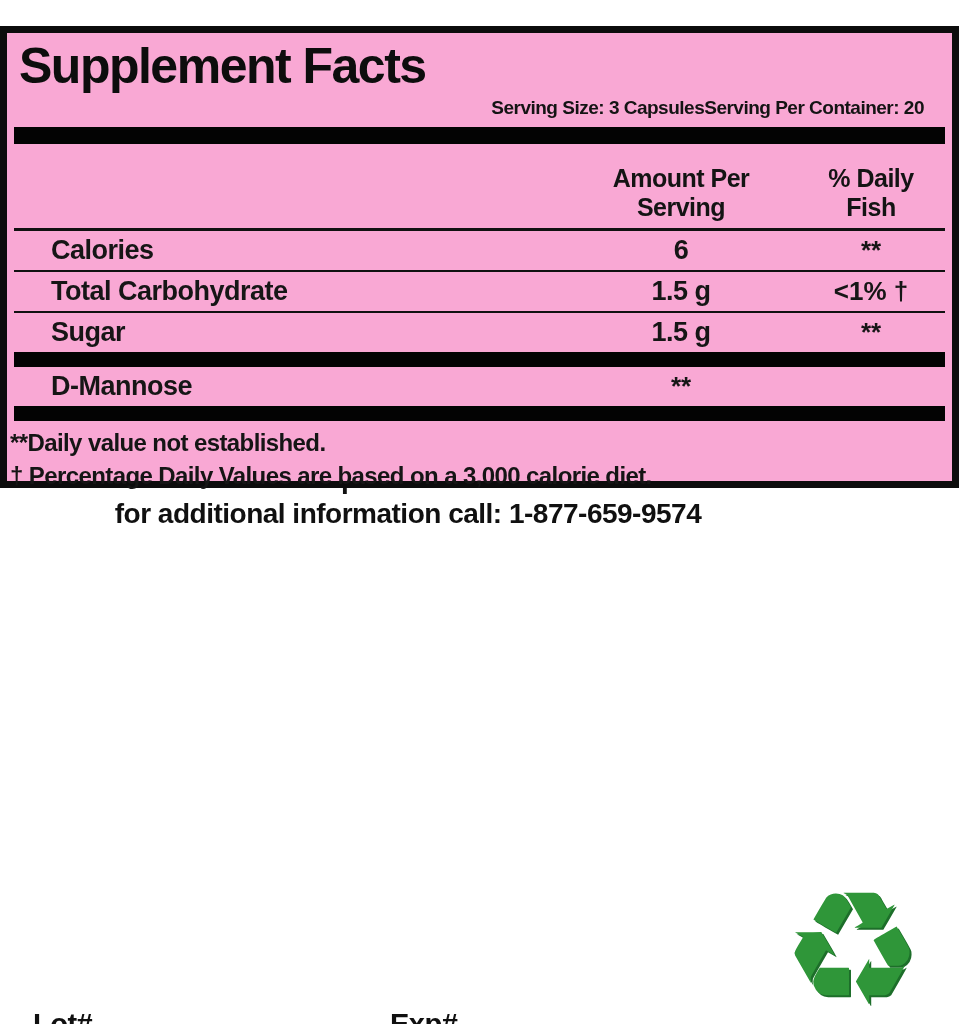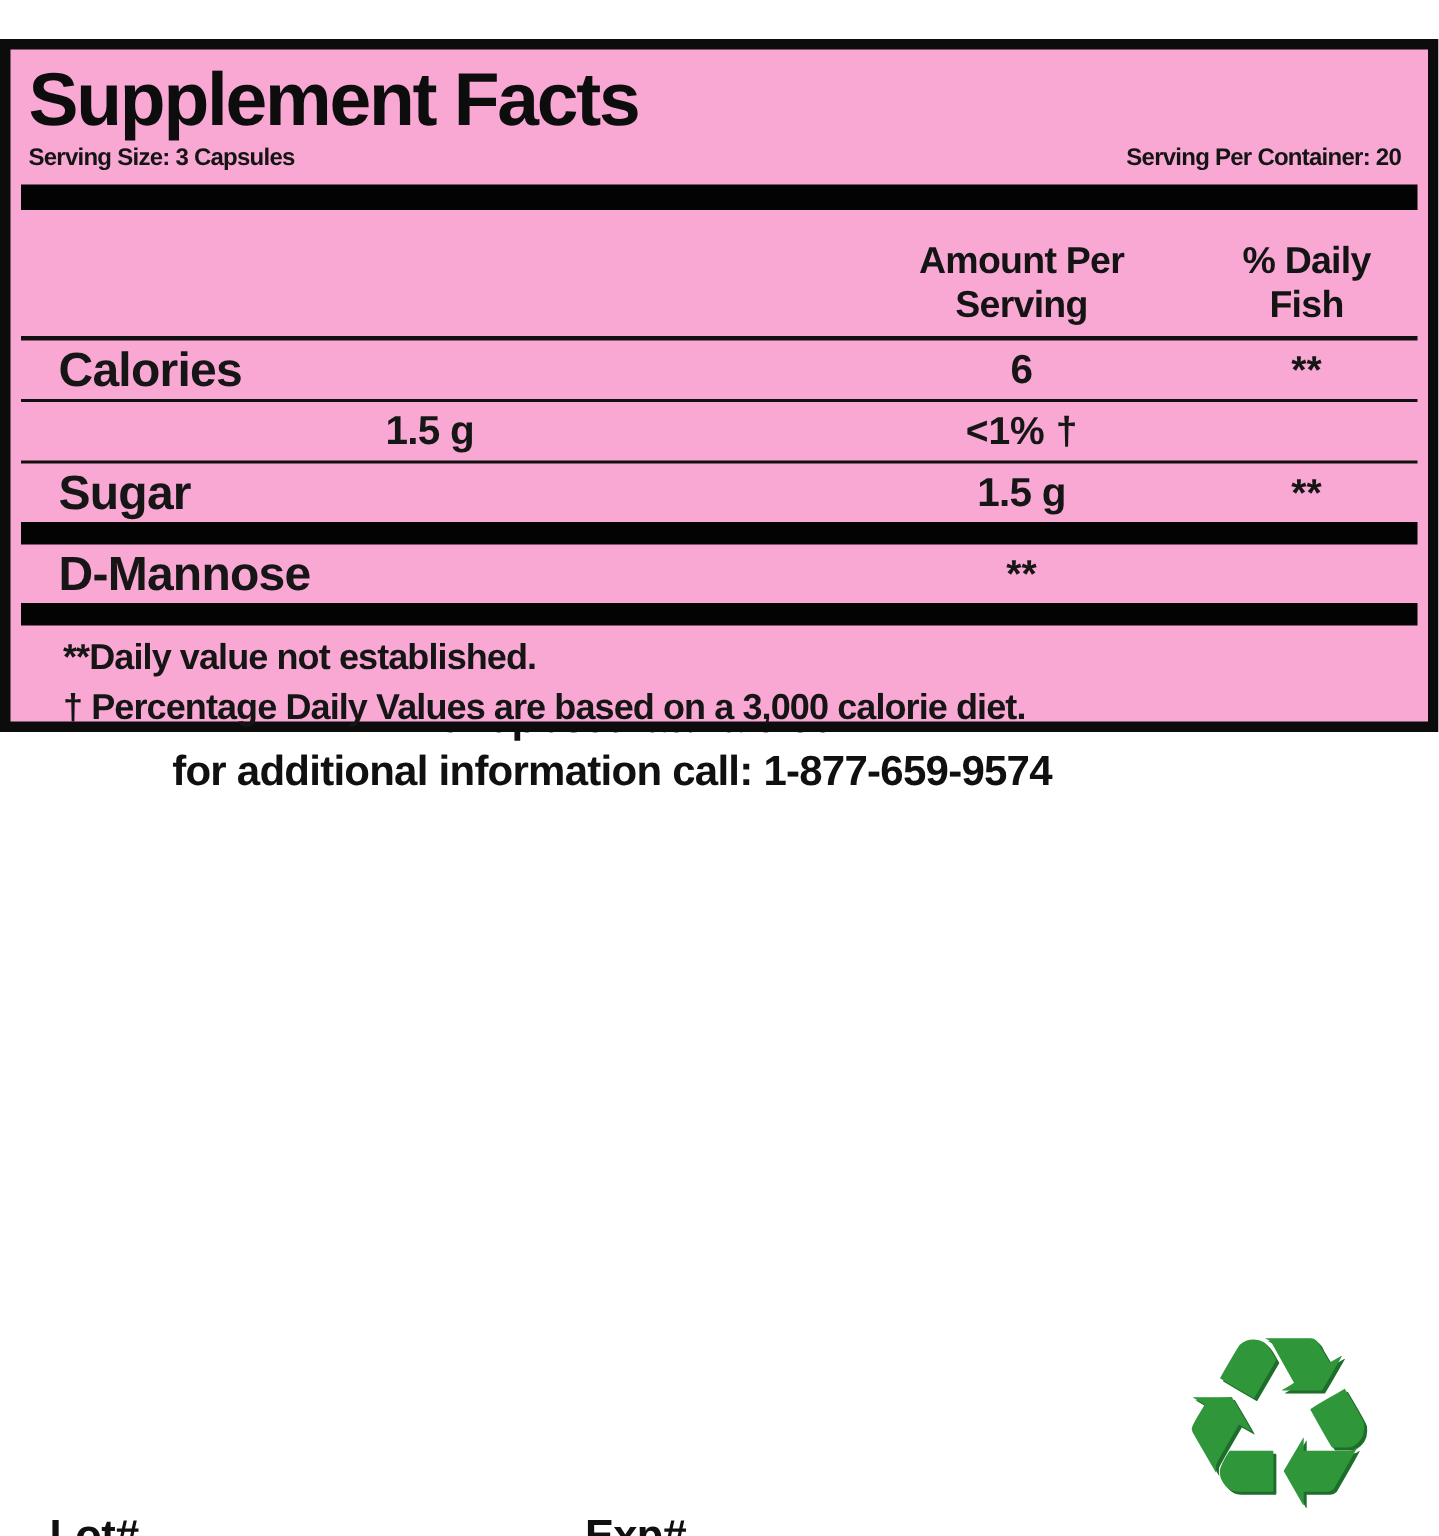--- a/index.html
+++ b/index.html
@@ -11,42 +11,42 @@
   
   .facts-box {
     position: absolute; top: 0; left: 0; width: 959px; height: 462px;
     border: 7px solid #0c0c0c; background: #f9a8d4;
   }
   .facts-title {
     font-size: 50px; font-weight: bold; letter-spacing: -1.5px;
     padding: 6px 0 2px 12px; line-height: 54px; color: #0d0d0d;
   }
   .serving-row {
-    display: flex; justify-content: space-between;
-    padding: 2px 18px 8px 12px; font-size: 16px; font-weight: bold;
+    display: flex; justify-content: flex-end;
+    padding: 2px 28px 8px 12px; font-size: 19px; font-weight: bold;
     letter-spacing: -0.5px; color: #141414;
   }
   .bar { background: #030303; margin: 0 7px; }
   .bar.thick { height: 17px; }
   .bar.mid { height: 15px; }
   .rule { background: #111; margin: 0 7px; height: 2px; }
   .rule.heavy { height: 3px; }
 
   .cols { display: grid; grid-template-columns: 1fr 230px 150px; align-items: center; padding-right: 6px; }
   .hdr-row { padding-top: 6px; padding-bottom: 6px; }
   .hdr-cell { font-size: 25px; font-weight: bold; text-align: center; line-height: 29px; letter-spacing: -0.5px; color: #141414; margin-top: 14px; }
   .hdr-amount { width: 160px; margin: 0 auto; }
   .hdr-dv { width: 100px; margin: 0 auto; }
 
   .nut-row { min-height: 39px; }
-  .nut-name { font-size: 32px; font-weight: bold; letter-spacing: -0.5px; padding-left: 32px; color: #161616; }
+  .nut-name { font-size: 27px; font-weight: bold; letter-spacing: -0.5px; padding-left: 44px; color: #161616; }
   .nut-amount { font-size: 27px; font-weight: bold; letter-spacing: -0.5px; text-align: center; color: #161616; white-space: nowrap; }
   .nut-dv { font-size: 26px; font-weight: bold; text-align: center; color: #161616; white-space: nowrap; }
 
-  .footnotes { padding: 5px 10px 0 3px; margin-left: 32px; }
+  .footnotes { padding: 5px 10px 0 3px; }
   .footnote { font-size: 24px; font-weight: bold; letter-spacing: -0.6px; line-height: 33px; color: #151515; }
 
   
   .section { padding: 0 14px 0 28px; }
   .other-ing { margin-top: 26px; font-size: 29px; line-height: 40px; letter-spacing: -0.3px; }
   .accent-label { font-weight: bold; color: #a8452b; letter-spacing: -0.5px; }
   .other-ing .body-text { color: #1a1a1a; }
 
   .caution { margin-top: 14px; font-size: 30px; line-height: 43px; text-align: justify; color: #1a1a1a; letter-spacing: -0.3px; }
   .caution .accent-label { font-size: 30px; }
@@ -95,20 +95,21 @@
 
     <div class="cols nut-row">
       <div class="nut-name">Calories</div>
       <div class="nut-amount">6</div>
       <div class="nut-dv">**</div>
     </div>
 
     <div class="rule"></div>
 
     <div class="cols nut-row">
+      <div class="nut-name">Total Carbohydrate</div>
       <div class="nut-amount">1.5 g</div>
       <div class="nut-dv">&lt;1% †</div>
     </div>
 
     <div class="rule"></div>
 
     <div class="cols nut-row">
       <div class="nut-name">Sugar</div>
       <div class="nut-amount">1.5 g</div>
       <div class="nut-dv">**</div>

